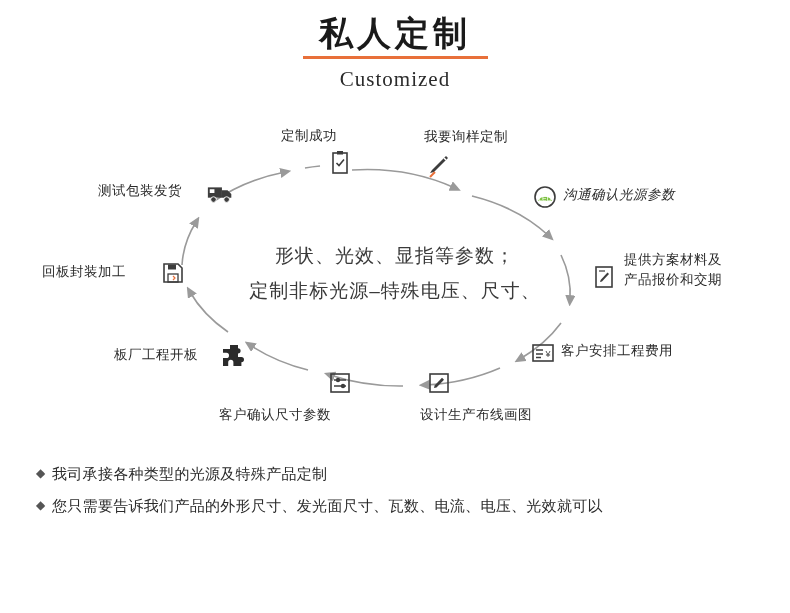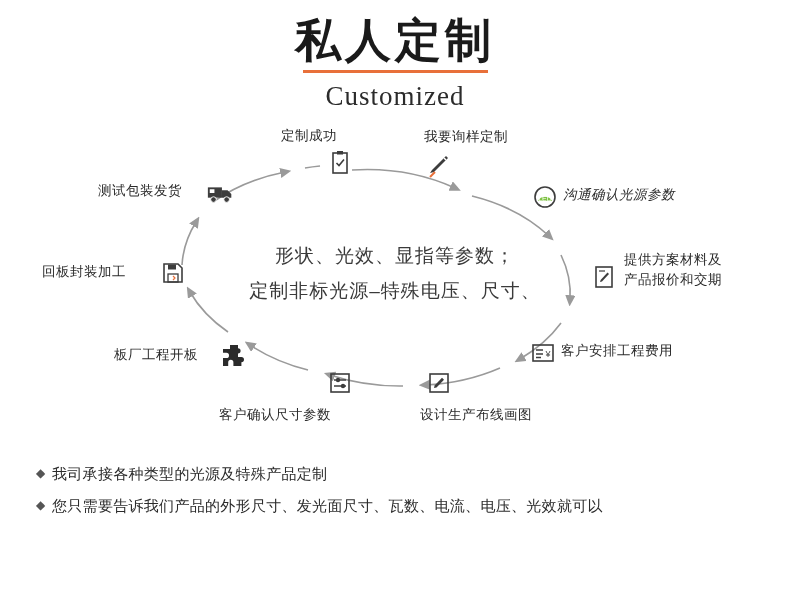--- a/index.html
+++ b/index.html
@@ -20,34 +20,34 @@
   .header {
     position: absolute;
     top: 14px;
     left: 0;
     width: 790px;
     text-align: center;
   }
   .title-cn {
     font-family: "Liberation Serif", serif;
     font-weight: bold;
-    font-size: 46px;
+    font-size: 34px;
     letter-spacing: 4px;
     color: #1a1a1a;
     line-height: 1.18;
   }
   .title-underline {
     width: 185px;
     height: 3px;
     background: #e8703a;
     margin: 2px auto 0 auto;
   }
   .title-en {
     font-family: "Liberation Serif", serif;
-    font-size: 27px;
+    font-size: 21px;
     letter-spacing: 1px;
     color: #2b2b2b;
     margin-top: 8px;
   }
 
   
   .cycle-wrap {
     position: absolute;
     top: 110px;
     left: 0;

